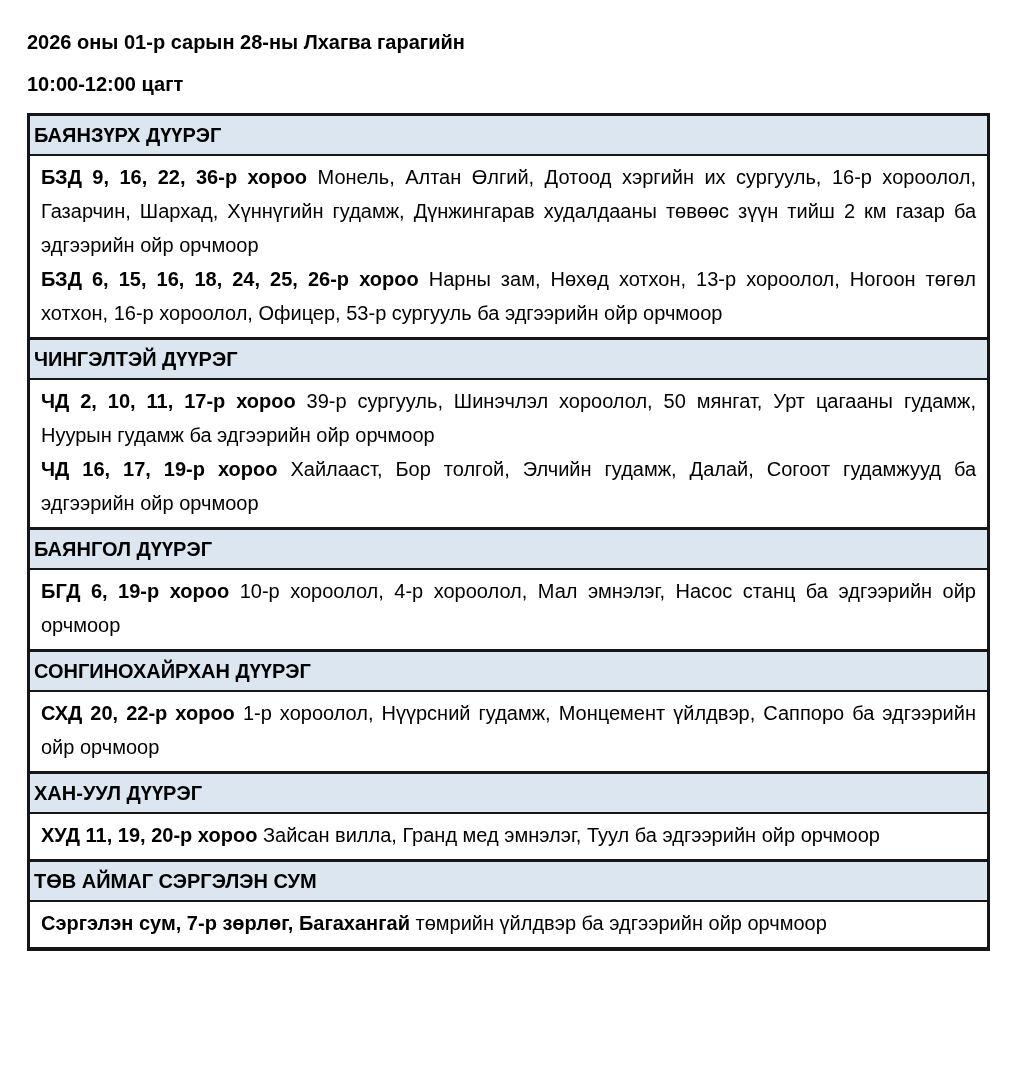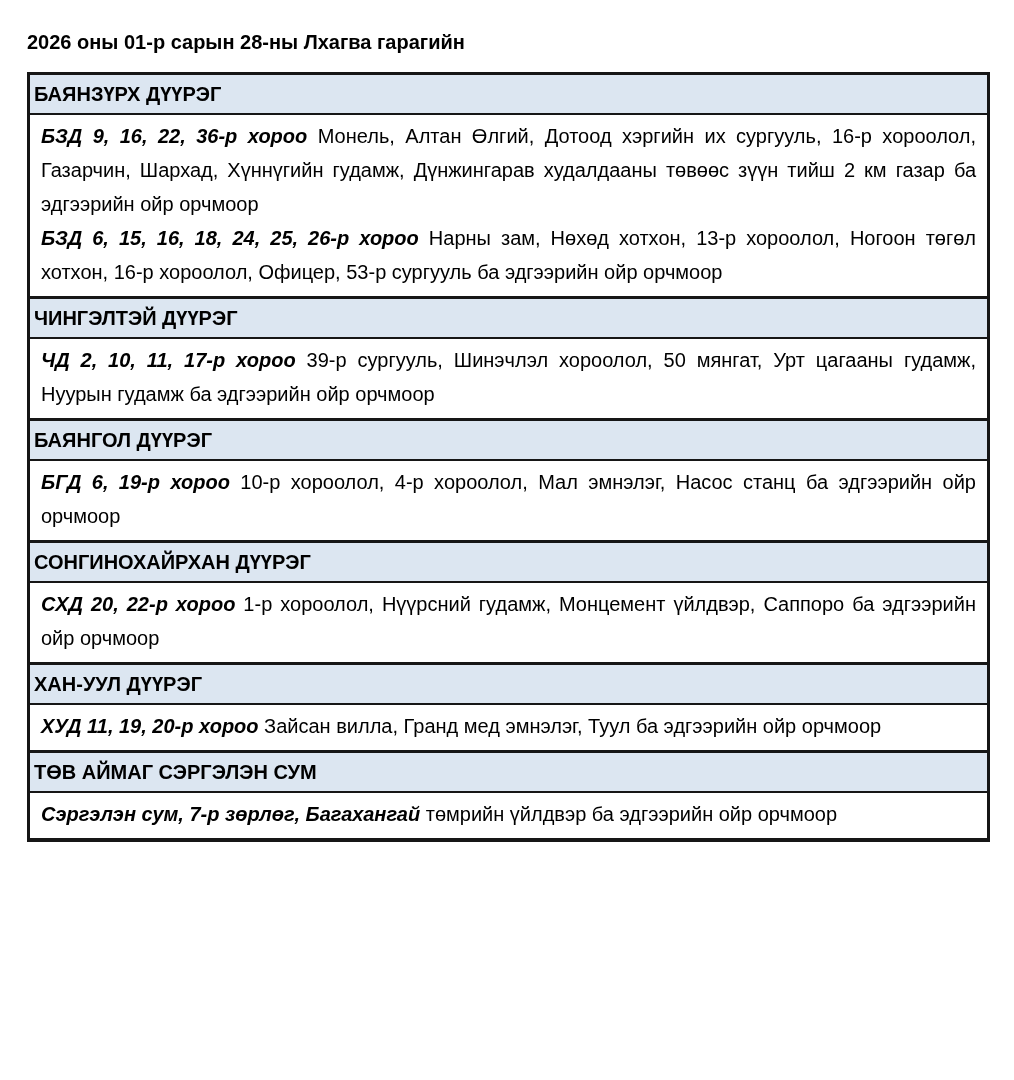--- a/index.html
+++ b/index.html
@@ -57,39 +57,40 @@
     padding: 4px 11px 7px 11px;
   }
   .entry {
     margin: 0;
     font-size: 20px;
     line-height: 34px;
     text-align: justify;
   }
   .entry .area {
     font-weight: bold;
-    font-style: italic;
   }
 </style>
 </head>
 <body>
 
 <div class="doc">
   <div class="title-block">
     <p class="title-line1">2026 оны 01-р сарын 28-ны Лхагва гарагийн</p>
+    <p class="title-line2">10:00-12:00 цагт</p>
   </div>
   <div class="outage-table">
       <div class="section-header">БАЯНЗҮРХ ДҮҮРЭГ</div>
       <div class="section-body">
         <p class="entry"><span class="area">БЗД 9, 16, 22, 36-р хороо</span> <span>Монель, Алтан Өлгий, Дотоод хэргийн их сургууль, 16-р хороолол, Газарчин, Шархад, Хүннүгийн гудамж, Дүнжингарав худалдааны төвөөс зүүн тийш 2 км газар ба эдгээрийн ойр орчмоор</span></p>
         <p class="entry"><span class="area">БЗД 6, 15, 16, 18, 24, 25, 26-р хороо</span> <span>Нарны зам, Нөхөд хотхон, 13-р хороолол, Ногоон төгөл хотхон, 16-р хороолол, Офицер, 53-р сургууль ба эдгээрийн ойр орчмоор</span></p>
       </div>
       <div class="section-header">ЧИНГЭЛТЭЙ ДҮҮРЭГ</div>
       <div class="section-body">
         <p class="entry"><span class="area">ЧД 2, 10, 11, 17-р хороо</span> <span>39-р сургууль, Шинэчлэл хороолол, 50 мянгат, Урт цагааны гудамж, Нуурын гудамж ба эдгээрийн ойр орчмоор</span></p>
+        <p class="entry"><span class="area">ЧД 16, 17, 19-р хороо</span> <span>Хайлааст, Бор толгой, Элчийн гудамж, Далай, Согоот гудамжууд ба эдгээрийн ойр орчмоор</span></p>
       </div>
       <div class="section-header">БАЯНГОЛ ДҮҮРЭГ</div>
       <div class="section-body">
         <p class="entry"><span class="area">БГД 6, 19-р хороо</span> <span>10-р хороолол, 4-р хороолол, Мал эмнэлэг, Насос станц ба эдгээрийн ойр орчмоор</span></p>
       </div>
       <div class="section-header">СОНГИНОХАЙРХАН ДҮҮРЭГ</div>
       <div class="section-body">
         <p class="entry"><span class="area">СХД 20, 22-р хороо</span> <span>1-р хороолол, Нүүрсний гудамж, Монцемент үйлдвэр, Саппоро ба эдгээрийн ойр орчмоор</span></p>
       </div>
       <div class="section-header">ХАН-УУЛ ДҮҮРЭГ</div>

